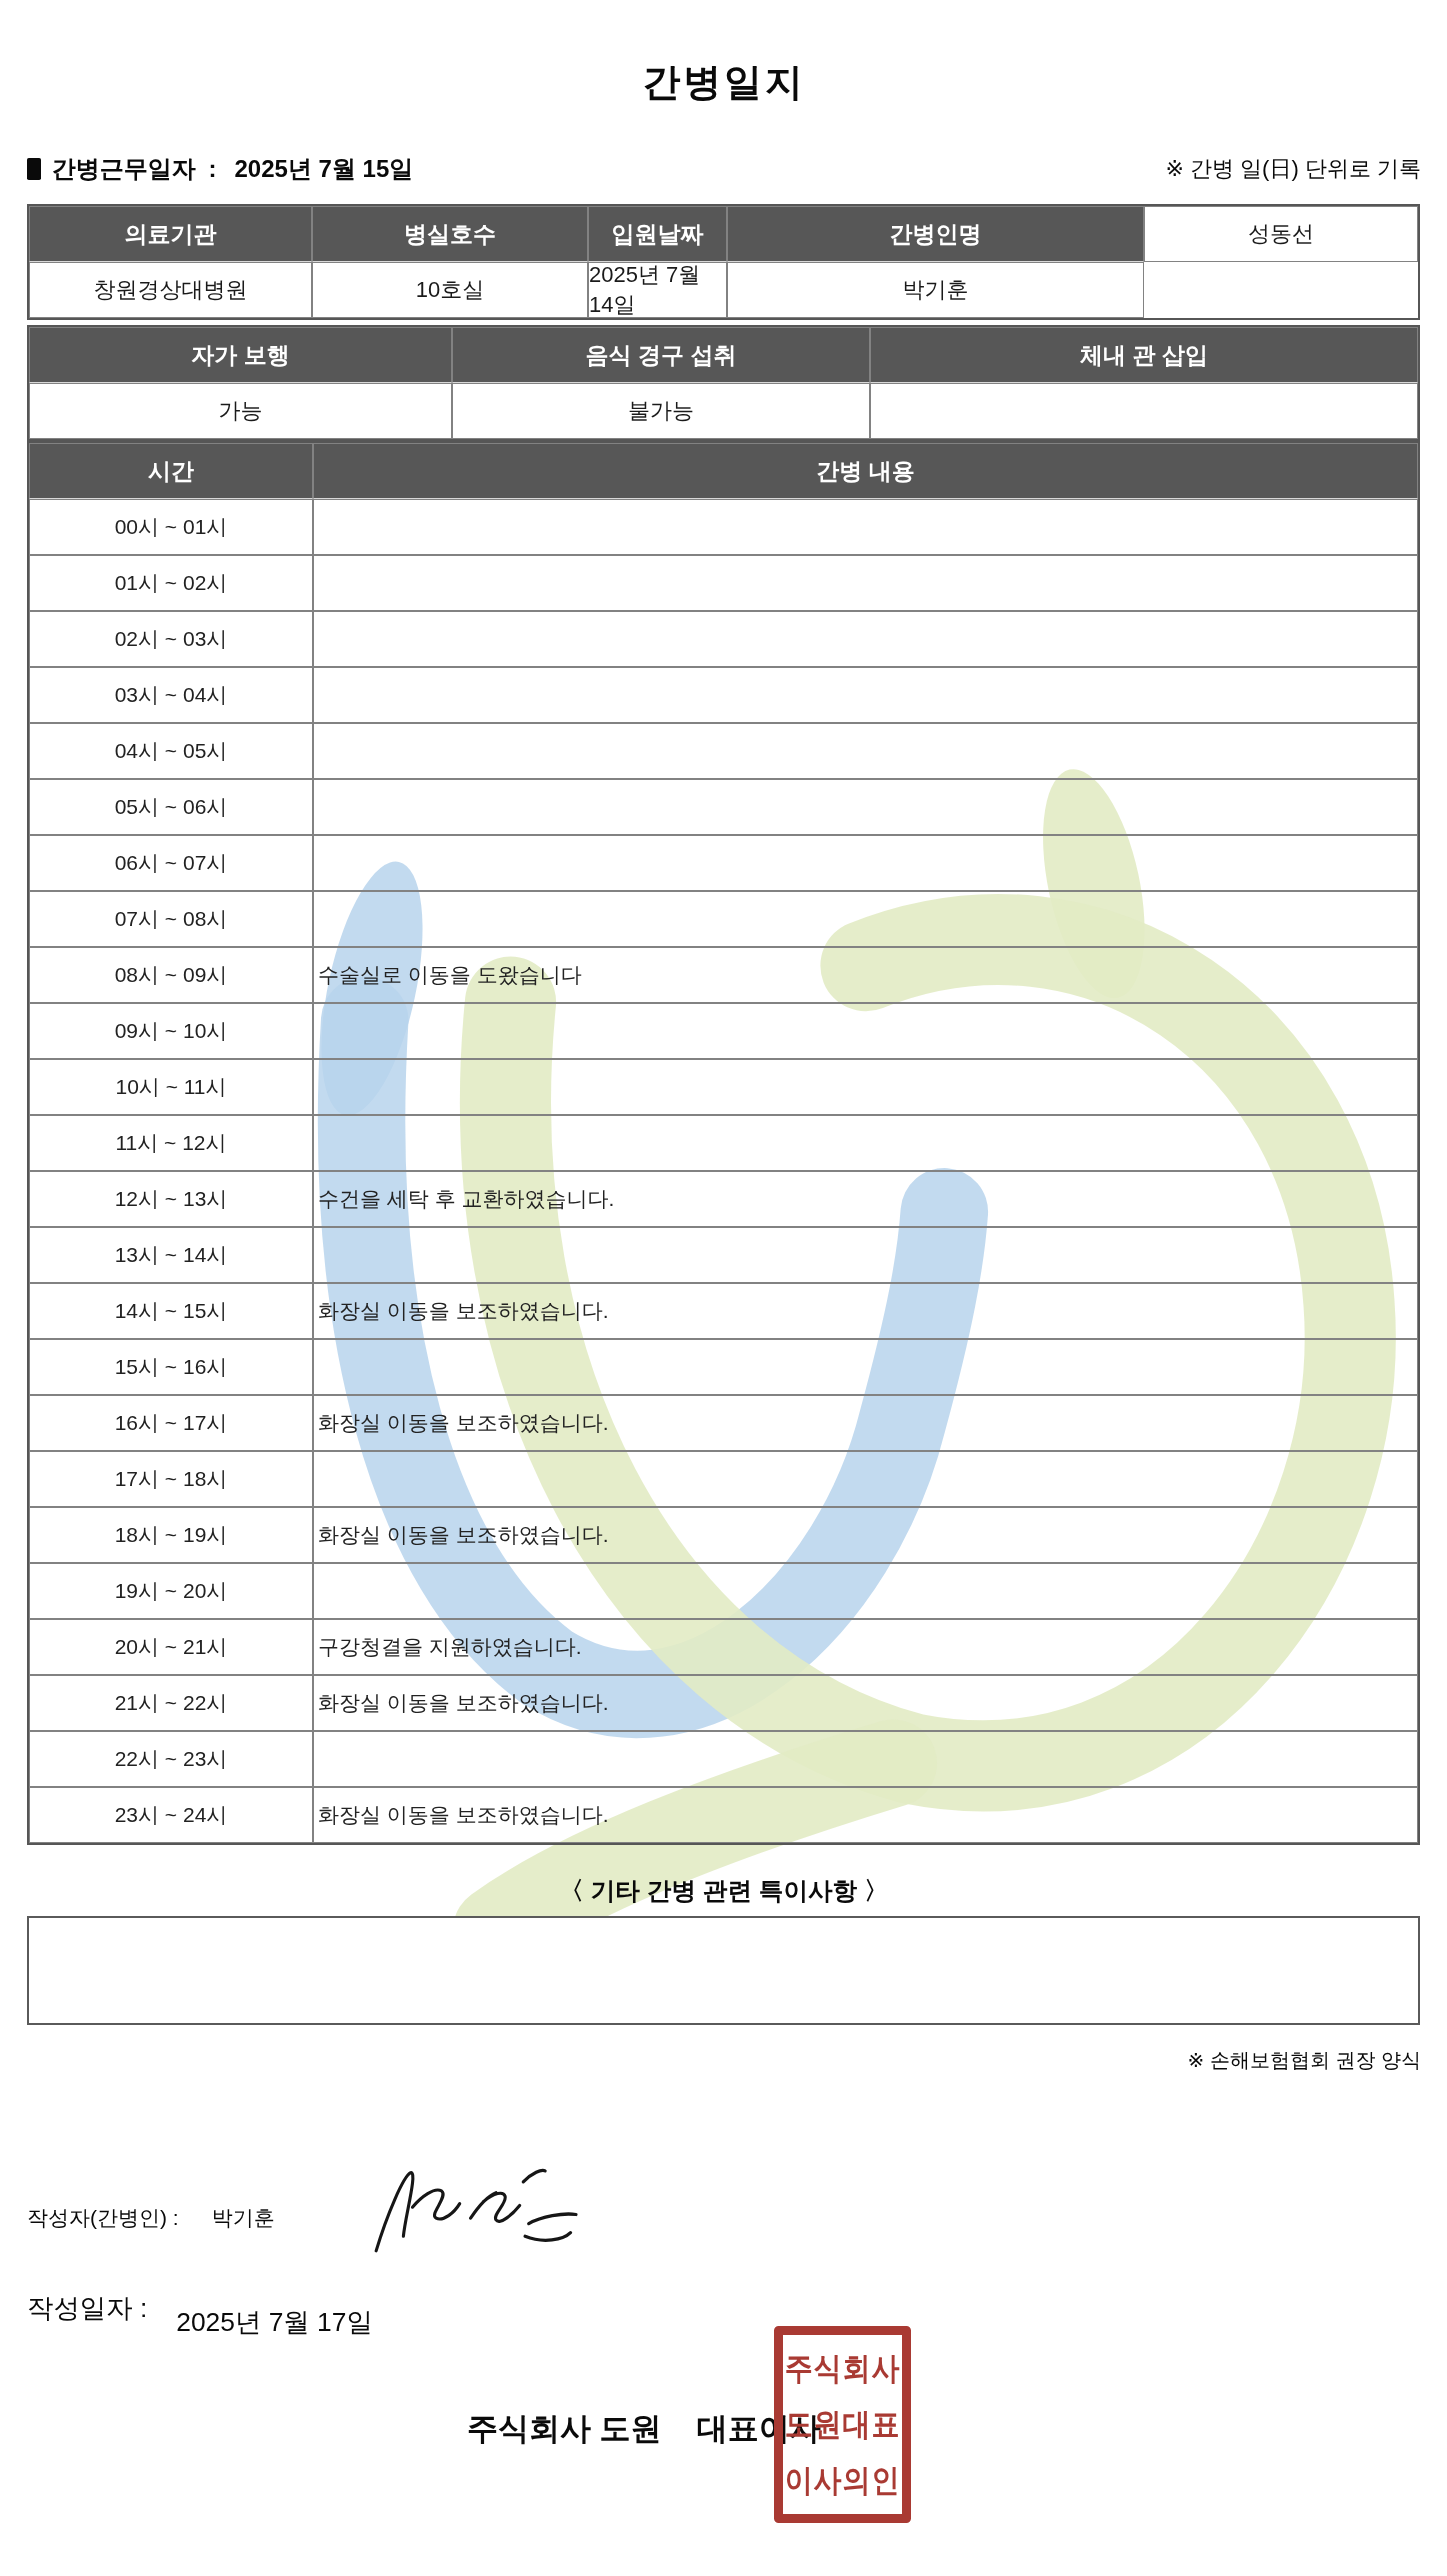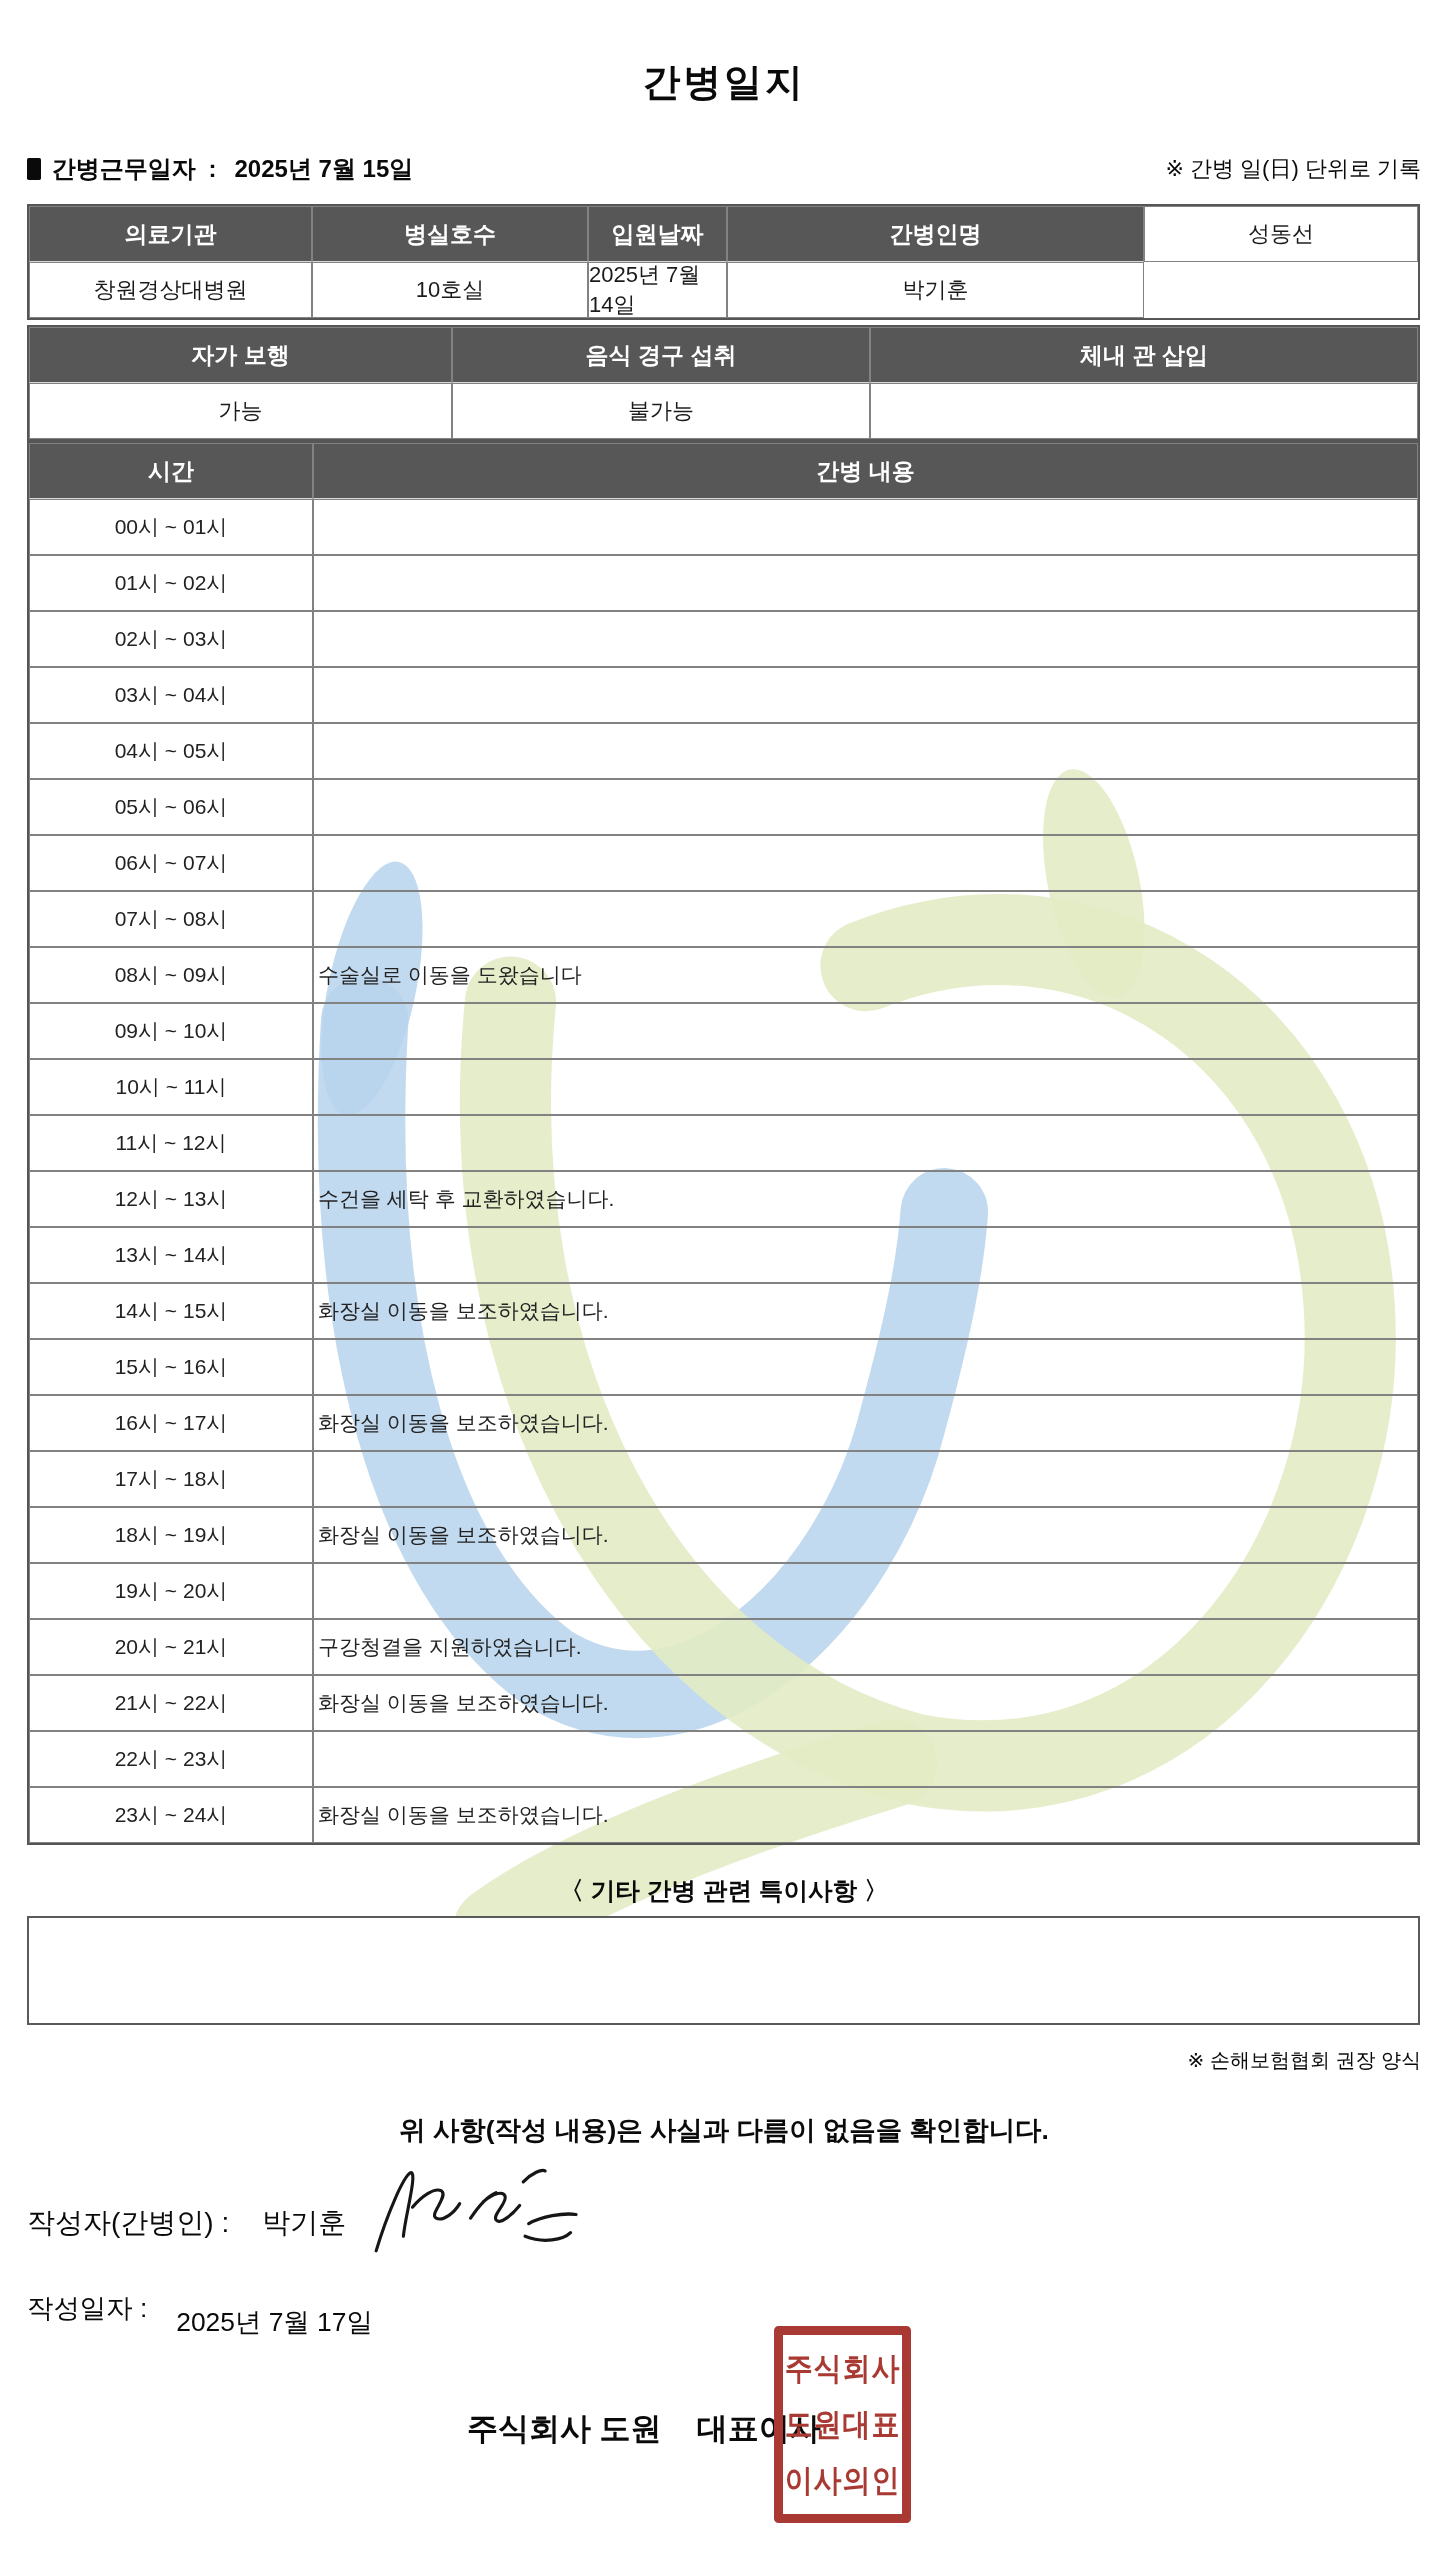--- a/index.html
+++ b/index.html
@@ -35,21 +35,21 @@
   .notes-title{position:absolute;top:1874px;left:0;width:100%;text-align:center;
     font-size:24.6px;font-weight:700;color:#0a0a0a;z-index:2;}
   .notes-box{position:absolute;top:1916px;left:27px;width:1393px;height:109px;
     border:2.7px solid #5a5a5a;box-sizing:border-box;background:#fff;z-index:2;
     font-size:21px;padding:9px;}
   .form-note{position:absolute;top:2047px;right:27px;font-size:20px;color:#0a0a0a;}
   .statement{position:absolute;top:2113px;left:0;width:100%;text-align:center;
     font-size:26.4px;font-weight:800;color:#0a0a0a;}
   
   .writer-line{position:absolute;top:2204px;left:27px;display:flex;align-items:center;
-    font-size:28px;color:#0a0a0a;}
+    font-size:21px;color:#0a0a0a;}
   .writer-name{margin-left:33px;}
   .signature{position:absolute;left:363px;top:2160px;width:237px;height:109px;z-index:3;}
   .date-line{position:absolute;top:2277px;left:27px;display:flex;align-items:center;
     font-size:26.4px;color:#0a0a0a;}
   .date-value{margin-left:29px;margin-top:28px;}
   
   .company-line{position:absolute;top:2408px;left:467px;display:flex;align-items:center;
     font-size:31px;font-weight:800;color:#0a0a0a;}
   .ceo-title{margin-left:35px;}
   .seal{position:absolute;left:774px;top:2326px;width:137px;height:197px;
@@ -155,21 +155,20 @@
     <div class="cell td-time">22시 ~ 23시</div>
     <div class="cell td-content"></div>
     <div class="cell td-time">23시 ~ 24시</div>
     <div class="cell td-content">화장실 이동을 보조하였습니다.</div>
   </div>
 
   <div class="notes-title">〈 기타 간병 관련 특이사항 〉</div>
   <div class="notes-box"></div>
   <div class="form-note">※ 손해보험협회 권장 양식</div>
 
-  <div class="statement">위 사항(작성 내용)은 사실과 다름이 없음을 확인합니다.</div>
 
   <div class="writer-line">
     <span>작성자(간병인) :</span>
     <span class="writer-name">박기훈</span>
   </div>
   <svg class="signature" viewBox="0 0 260 120" aria-hidden="true">
     <path d="M14,100 C26,60 44,18 52,14 C60,12 46,62 44,84 M54,52 C64,40 78,30 86,34 C94,40 72,60 80,64 C88,68 100,58 106,48" fill="none" stroke="#161616" stroke-width="3.4" stroke-linecap="round" stroke-linejoin="round"></path>
     <path d="M118,64 C126,52 136,40 146,36 M132,46 C144,36 154,34 156,40 C158,48 142,60 146,66 C150,72 164,60 172,50" fill="none" stroke="#161616" stroke-width="3.4" stroke-linecap="round" stroke-linejoin="round"></path>
     <path d="M176,24 C186,14 196,10 200,12 M182,70 C196,62 220,58 234,60 M178,84 C198,92 220,88 228,80" fill="none" stroke="#161616" stroke-width="3.6" stroke-linecap="round" stroke-linejoin="round"></path>
   </svg>

